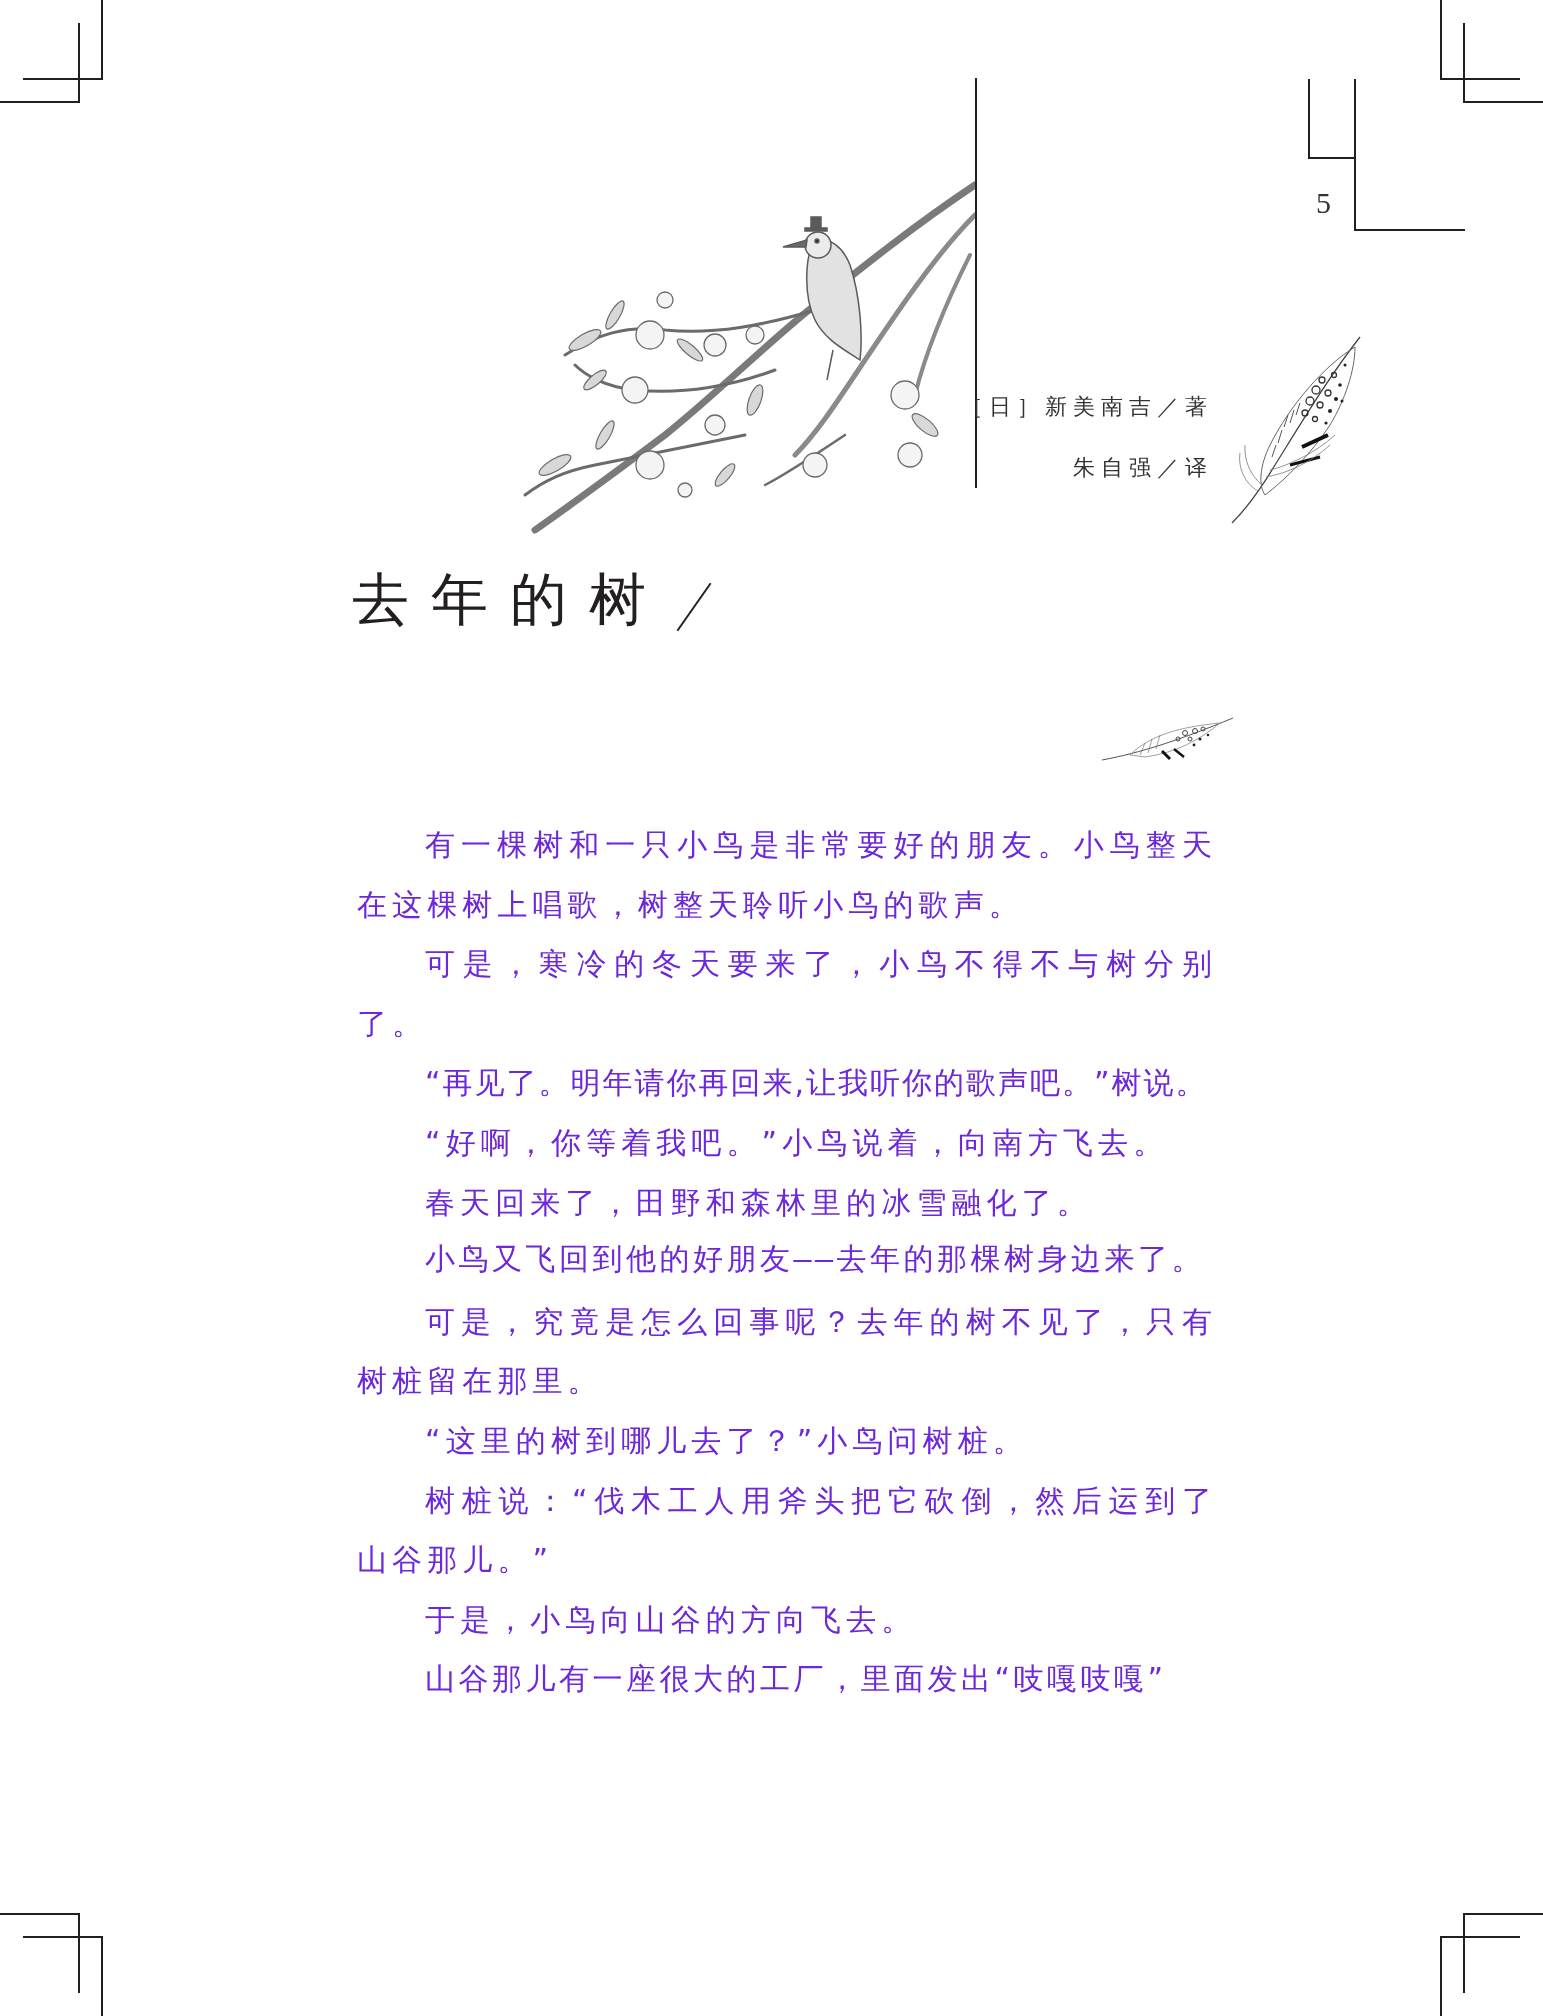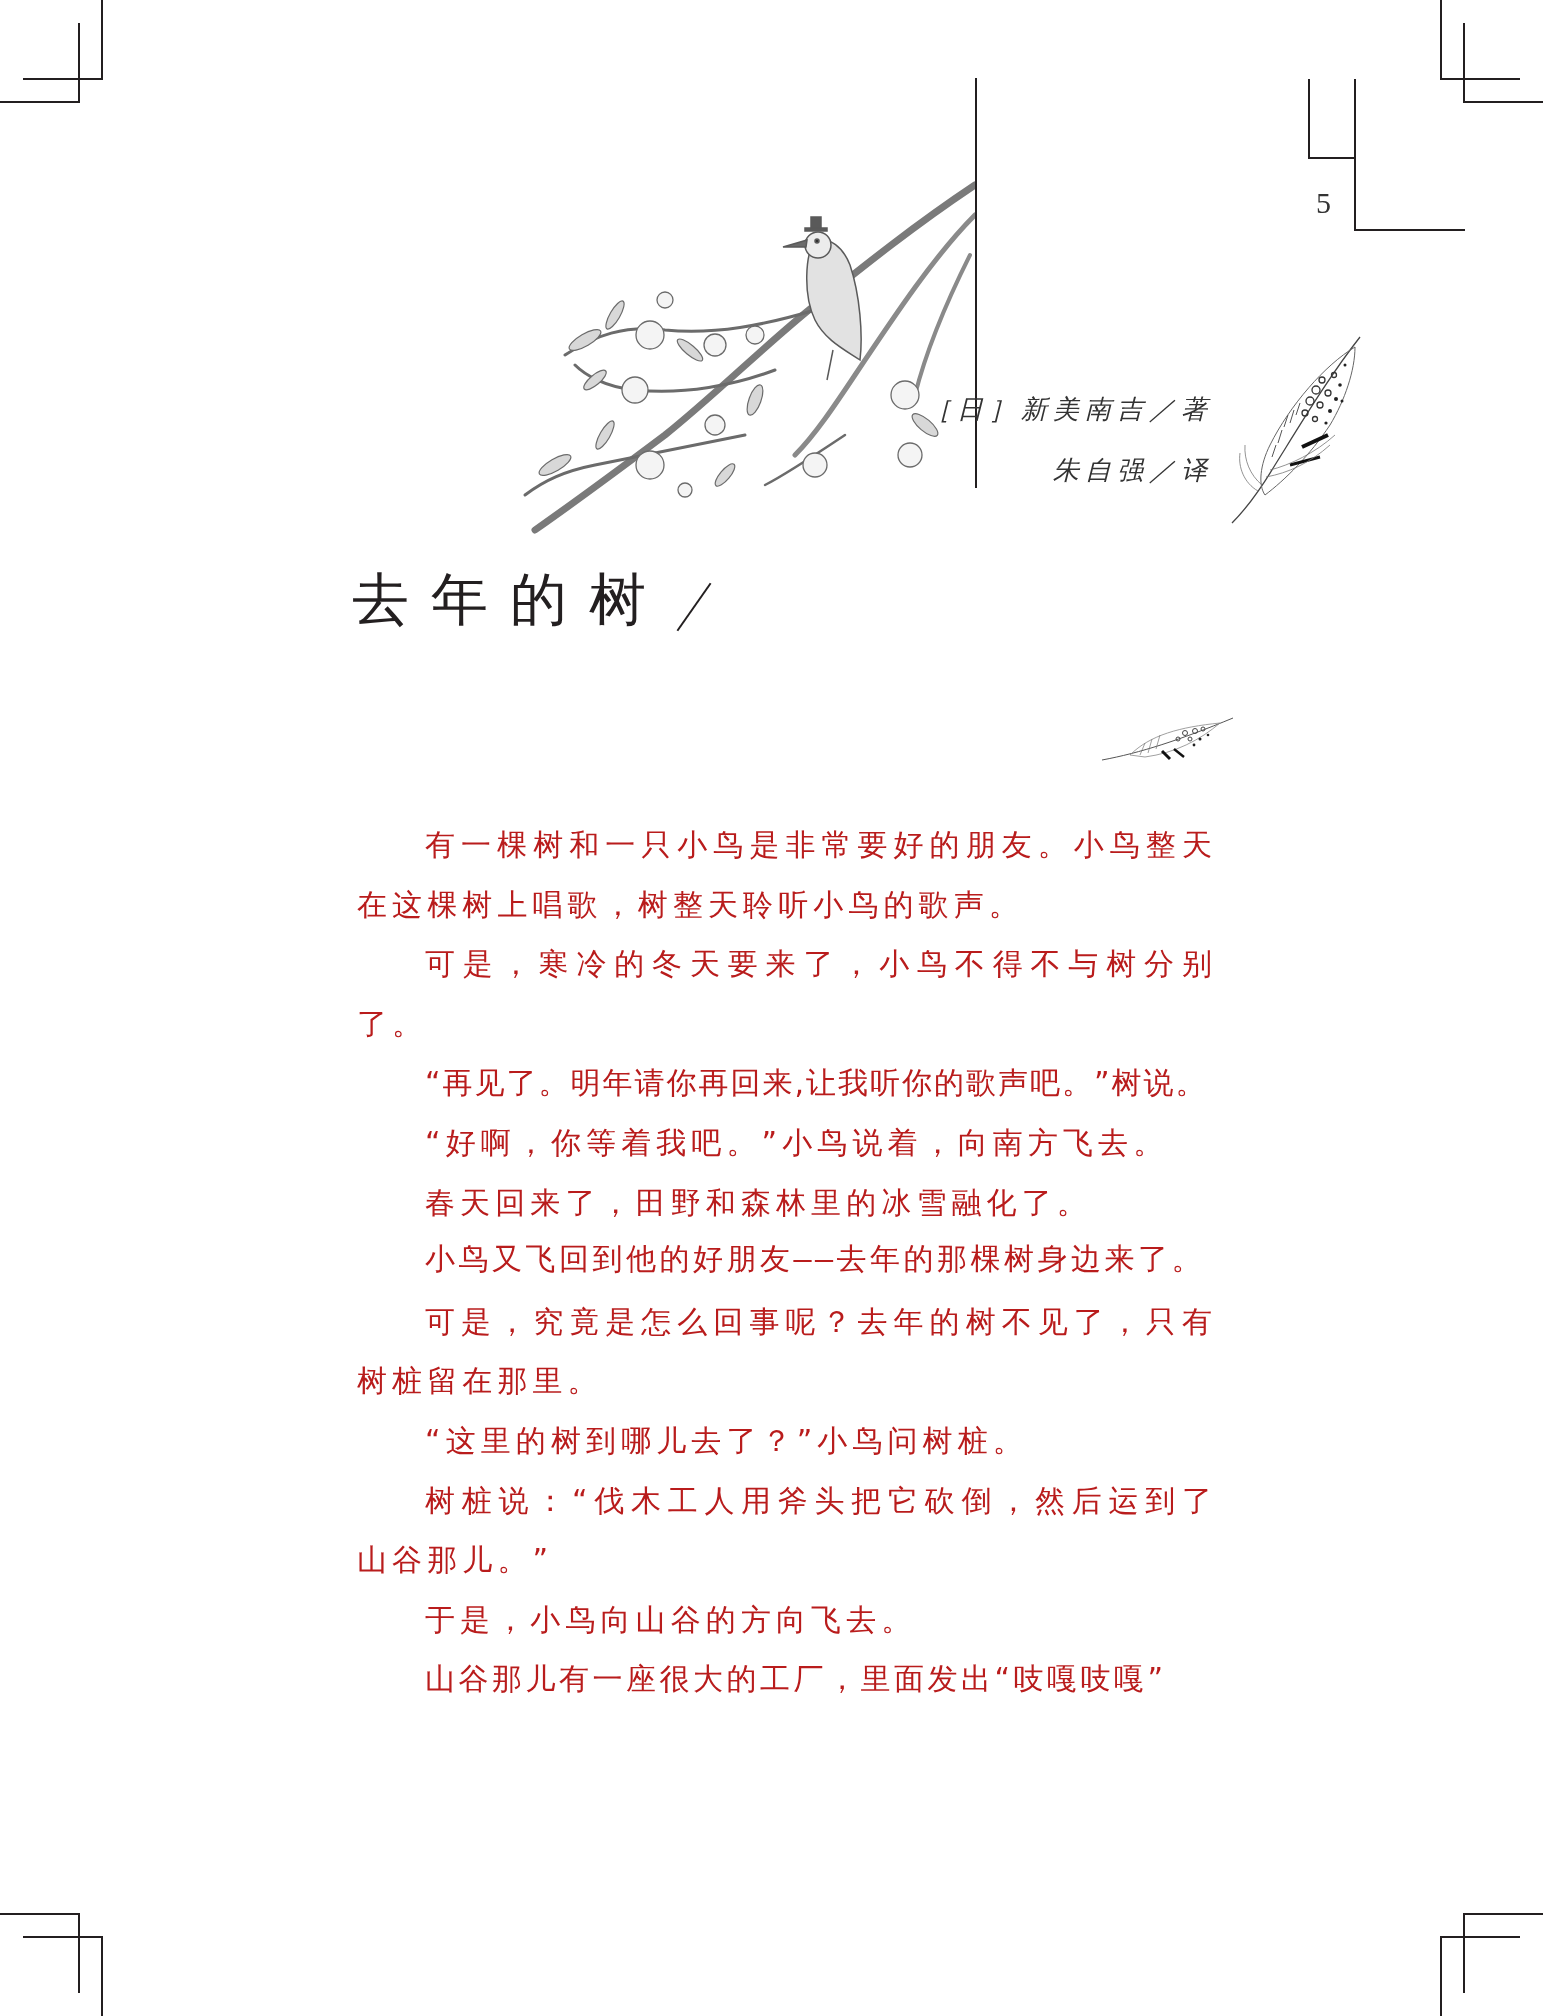--- a/index.html
+++ b/index.html
@@ -3,27 +3,27 @@
 <meta charset="utf-8">
 <style>
   html, body { margin: 0; padding: 0; background: #ffffff; }
   body { width: 1543px; height: 2016px; position: relative; overflow: hidden;
          font-family: "DejaVu Sans", "Liberation Sans", sans-serif; color: #231f20; }
   .crop { position: absolute; background: #231f20; }
   .page-num { position: absolute; left: 1316px; top: 186px; font-family: "Liberation Serif", "DejaVu Serif", serif;
               font-size: 30px; color: #333; }
   .vrule { position: absolute; left: 975px; top: 78px; width: 2px; height: 410px; background: #231f20; }
   .illustration { position: absolute; left: 515px; top: 135px; width: 460px; height: 400px; }
-  .byline { position: absolute; right: 330px; font-size: 26px; letter-spacing: 6px; color: #333; text-align: right; white-space: nowrap; font-style: italic; }
+  .byline { position: absolute; right: 330px; font-size: 22px; letter-spacing: 6px; color: #333; text-align: right; white-space: nowrap; }
   .title { position: absolute; left: 352px; top: 562px; font-size: 57px; letter-spacing: 22px; color: #231f20; white-space: nowrap; }
   .title-slash { position: absolute; left: 693px; top: 578px; width: 2px; height: 58px; background: #231f20;
                  transform: rotate(35deg); transform-origin: center; }
   .feather { position: absolute; }
   .body-text { position: absolute; left: 357px; top: 815px; width: 860px; }
-  .body-text p { margin: 0; font-size: 30px; line-height: 59.6px; letter-spacing: 5.1px; text-align: justify; color: #b91c1c; }
+  .body-text p { margin: 0; font-size: 30px; line-height: 59.6px; letter-spacing: 5.1px; text-align: justify; color: #6d28d9; }
   .body-text p.indent { text-indent: 68px; }
 </style>
 </head>
 <body>
 
 <div class="crop" style="left:101px;top:0;width:2px;height:80px;"></div>
 <div class="crop" style="left:23px;top:78px;width:80px;height:2px;"></div>
 <div class="crop" style="left:78px;top:23px;width:2px;height:80px;"></div>
 <div class="crop" style="left:0;top:101px;width:80px;height:2px;"></div>
 

